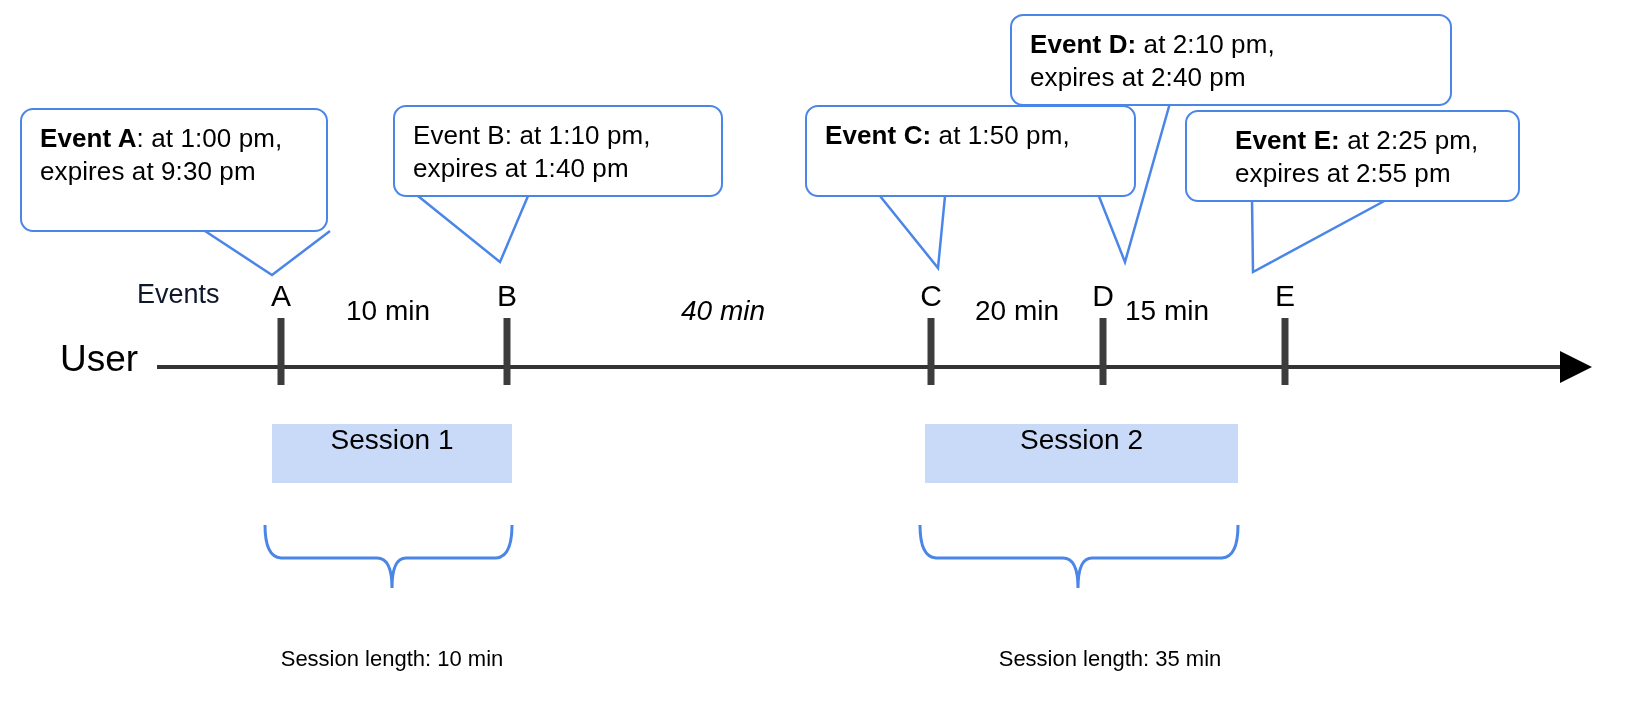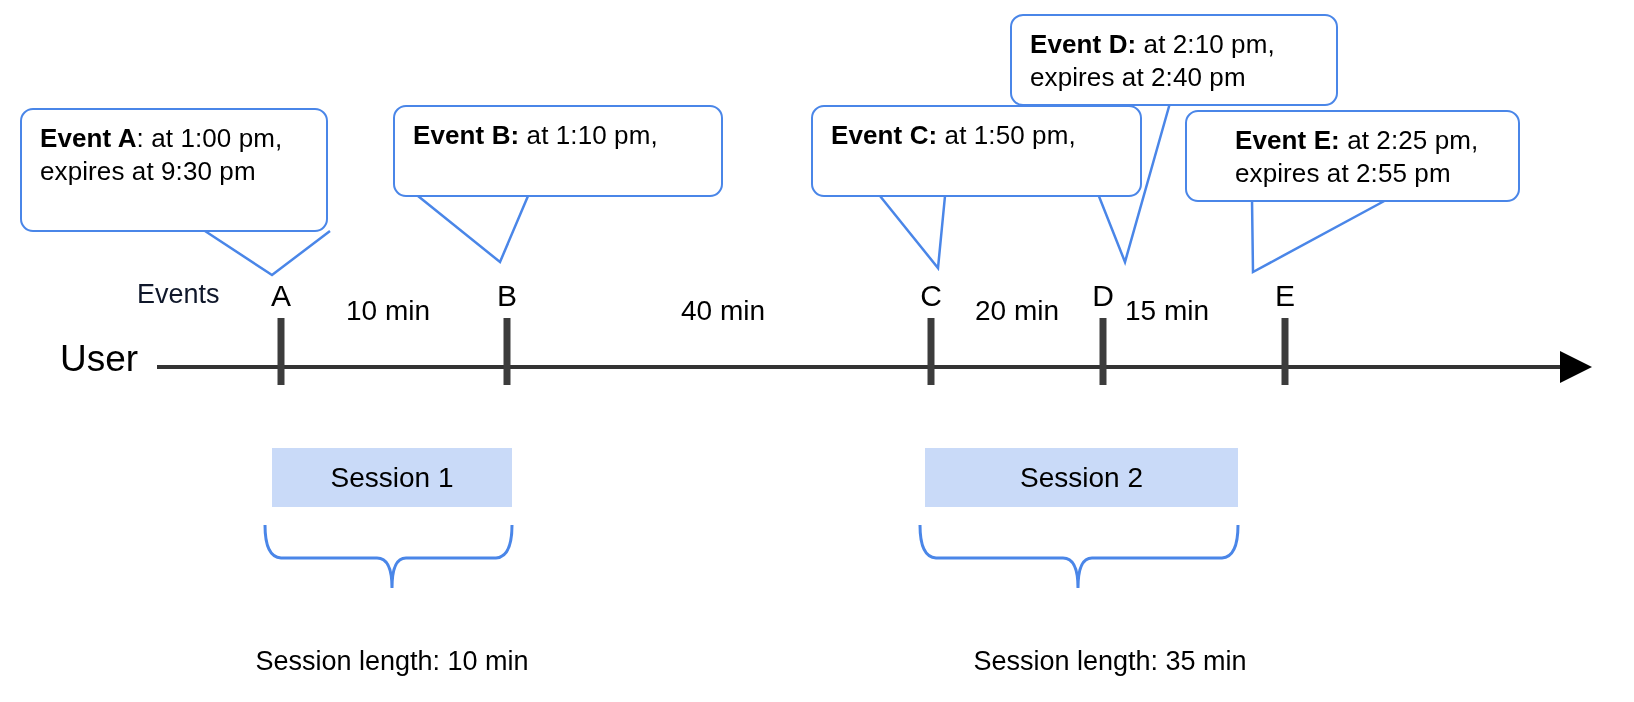--- a/index.html
+++ b/index.html
@@ -21,50 +21,50 @@
     padding:12px 16px 12px 18px;
     font-size:26px;
     line-height:1.28;
     letter-spacing:0.1px;
     color:#000000;
     z-index:6;
   }
 
   #callout-a{left:20px;  top:108px; width:308px; height:124px;}
   #callout-b{left:393px; top:105px; width:330px; height:92px;}
-  #callout-c{left:805px; top:105px; width:331px; height:92px;margin-left:6px;}
-  #callout-d{left:1010px;top:14px;  width:328px; height:92px;}
+  #callout-c{left:805px; top:105px; width:331px; height:92px;}
+  #callout-d{left:1010px;top:14px;  width:442px; height:92px;}
   #callout-e{left:1185px;top:110px; width:335px; height:92px;padding-left:48px;}
 
   
   .axis-label{position:absolute;font-size:37px;line-height:1;color:#000;z-index:4;}
   #user-label{left:60px;top:340px;}
   .events-label{position:absolute;font-size:27px;line-height:1;color:#0f172a;z-index:4;}
   #events-label{left:137px;top:281px;}
 
   .tick-letter{
     position:absolute;font-size:30px;line-height:1;color:#000;
     transform:translateX(-50%);text-align:center;z-index:4;
   }
   .gap-label{
     position:absolute;font-size:28px;line-height:1;color:#000;
     transform:translateX(-50%);text-align:center;white-space:nowrap;z-index:4;
   }
 
   
   .session-bar{
     position:absolute;background:#c9daf8;height:59px;
-    display:flex;align-items:center;justify-content:center;
-    font-size:28px;color:#000;z-index:3;margin-top:24px;
+    display:flex;align-items:flex-start;justify-content:center;
+    font-size:28px;color:#000;z-index:3;
   }
   #session-bar-1{left:272px;top:424px;width:240px;}
   #session-bar-2{left:925px;top:424px;width:313px;}
 
   .session-length{
-    position:absolute;font-size:27px;line-height:1;color:#000;
+    position:absolute;font-size:22px;line-height:1;color:#000;
     transform:translateX(-50%);white-space:nowrap;text-align:center;z-index:4;
   }
   #session-length-1{left:392px;top:648px;}
   #session-length-2{left:1110px;top:648px;}
 </style>
 </head>
 <body>
 
 <div id="stage">
 
@@ -101,21 +101,22 @@
       <path d="M 920,525 Q 920,557 936,558 L 1063,558 Q 1078,558 1078,588 Q 1078,558 1092,558 L 1222,558 Q 1238,557 1238,525"></path>
     </g>
   </svg>
 
   <div class="callout" id="callout-a">
     <span style="font-weight:bold">Event A</span><span>:</span><span> at 1:00 pm,</span><br>
     <span>expires at 9:30 pm</span>
   </div>
 
   <div class="callout" id="callout-b">
-    <span style="font-weight:bold">Event B:</span><span> at 1:10 pm,</span><br>
+    <span style="font-weight:normal">Event B:</span><span> at 1:10 pm,</span><br>
+    <span>expires at 1:40 pm</span>
   </div>
 
   <div class="callout" id="callout-c">
     <span style="font-weight:bold">Event C:</span><span> at 1:50 pm,</span><br>
   </div>
 
   <div class="callout" id="callout-d">
     <span style="font-weight:bold">Event D:</span><span> at 2:10 pm,</span><br>
     <span>expires at 2:40 pm</span>
   </div>
@@ -128,21 +129,21 @@
   <div class="axis-label" id="user-label">User</div>
   <div class="events-label" id="events-label">Events</div>
 
   <div class="tick-letter" style="left:281px;top:281px;">A</div>
   <div class="tick-letter" style="left:507px;top:281px;">B</div>
   <div class="tick-letter" style="left:931px;top:281px;">C</div>
   <div class="tick-letter" style="left:1103px;top:281px;">D</div>
   <div class="tick-letter" style="left:1285px;top:281px;">E</div>
 
   <div class="gap-label" style="left:388px;top:297px;">10 min</div>
-  <div class="gap-label" style="left:723px;top:297px;">40 min</div>
+  <div class="gap-label" style="left:723px;top:297px;font-style:italic;">40 min</div>
   <div class="gap-label" style="left:1017px;top:297px;">20 min</div>
   <div class="gap-label" style="left:1167px;top:297px;">15 min</div>
 
   <div class="session-bar" id="session-bar-1">
     <span>Session 1</span>
   </div>
   <div class="session-bar" id="session-bar-2">
     <span>Session 2</span>
   </div>
 

